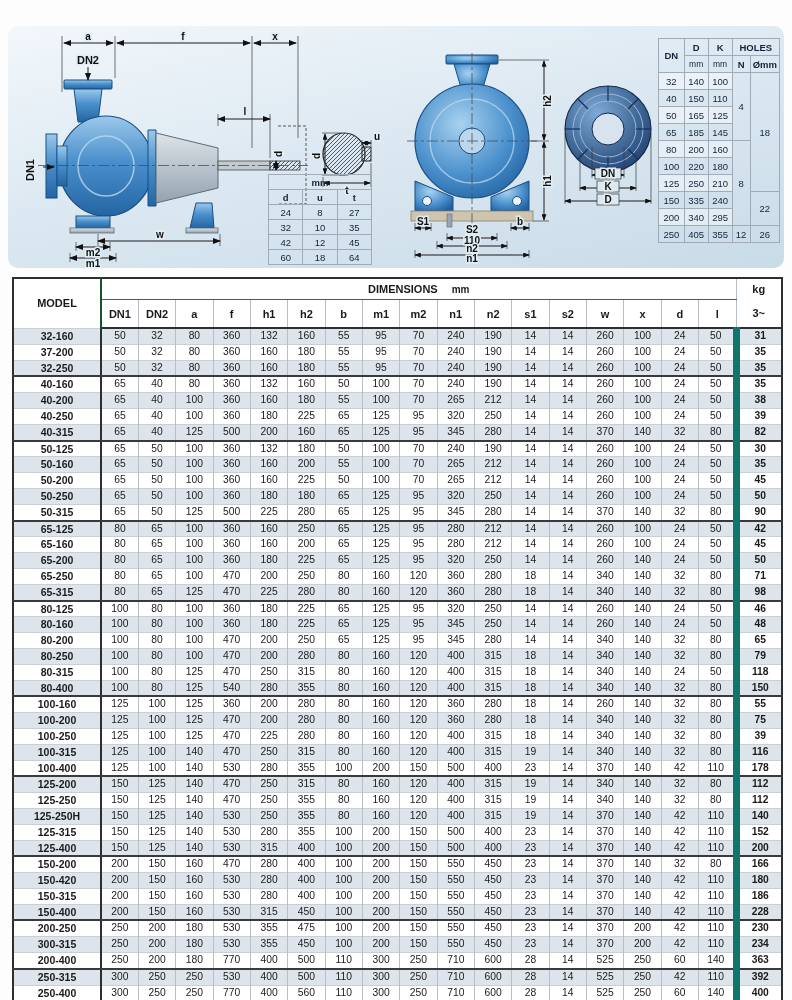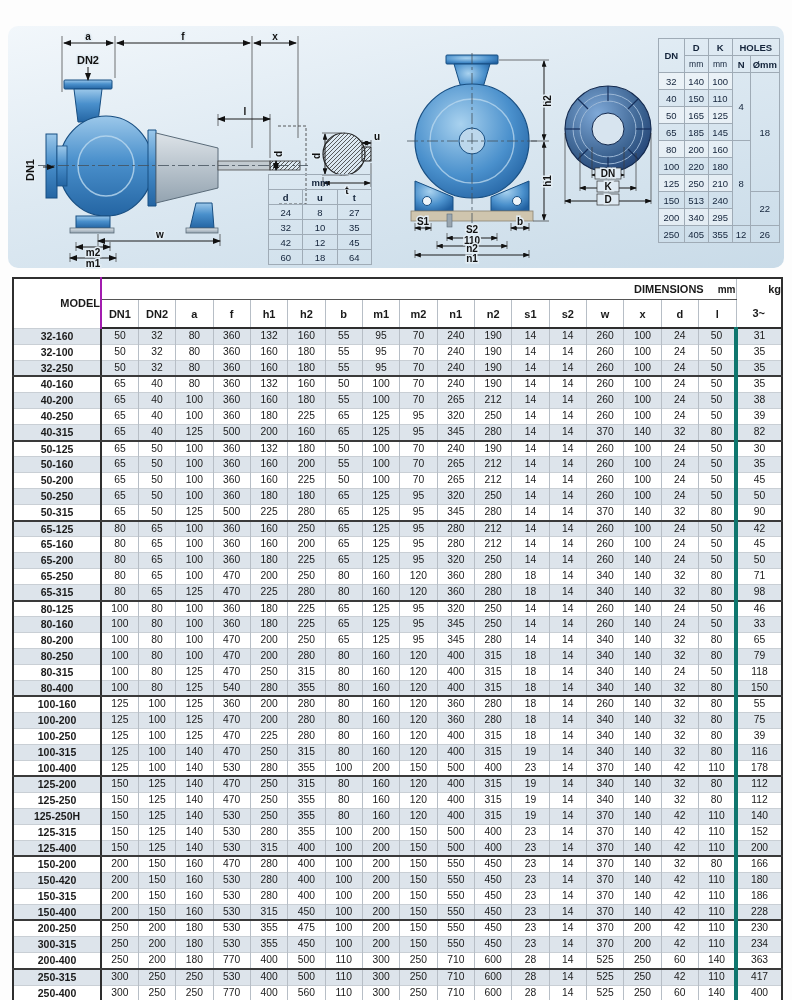--- a/index.html
+++ b/index.html
@@ -31,29 +31,29 @@
   .flange-table .c-o{width:24px;}
   .flange-table .unit{font-weight:normal;font-size:8.5px;}
 
   
   .main-table{position:absolute;left:12px;top:277px;width:771px;border-collapse:collapse;table-layout:fixed;background:#fff;border:2px solid #2e2e2e;}
   .main-table col.c-model{width:88px;}
   .main-table col.c-kg{width:46px;}
   .main-table th,.main-table td{border-left:1px solid #b7bec6;text-align:center;padding:0;}
   .main-table td{font-size:10.3px;height:14.8px;line-height:14.8px;border-top:1px solid #c9cfd5;}
   .main-table th{font-size:11px;font-weight:bold;}
-  .main-table .h1 th{height:20px;text-align:right;}
+  .main-table .h1 th{height:20px;}
   .main-table .h2 th{height:27px;border-bottom:2px solid #2e2e2e;}
-  .th-model{border-right:2px solid #a21caf;}
+  .th-model{border-right:2px solid #14532d;}
   .th-dims{border-bottom:1px solid #555;}
   .th-dims .unit{margin-left:14px;font-size:10px;}
   .th-kg{border-left:2px solid #2e2e2e;border-bottom:none;}
   .th-kgsub{border-left:2px solid #2e2e2e;border-top:none;}
   .main-table td.model{font-weight:bold;font-size:10.5px;border-right:2px solid #2e2e2e;margin-top:12px;}
-  .main-table td.kg{font-weight:normal;border-left:4px solid #0f766e;}
+  .main-table td.kg{font-weight:bold;border-left:7px solid #0f766e;}
   .main-table tr.stripe td{background:#dde4eb;}
   .main-table tr.gend td{border-bottom:2px solid #3a3a3a;}
 </style>
 </head>
 <body>
 
 <div class="panel">
 
   <svg style="left:12px;top:4px;" width="290" height="235" viewBox="0 0 290 235">
     <defs>
@@ -339,21 +339,21 @@
           <td>220</td>
           <td>180</td>
         </tr>
         <tr class="fstripe">
           <td>125</td>
           <td>250</td>
           <td>210</td>
         </tr>
         <tr>
           <td>150</td>
-          <td>513</td>
+          <td>335</td>
           <td>240</td>
           <td rowspan="2" style="background: transparent;">22</td>
         </tr>
         <tr class="fstripe">
           <td>200</td>
           <td>340</td>
           <td>295</td>
         </tr>
         <tr>
           <td>250</td>
@@ -433,21 +433,21 @@
         <td>190</td>
         <td>14</td>
         <td>14</td>
         <td>260</td>
         <td>100</td>
         <td>24</td>
         <td>50</td>
         <td class="kg">31</td>
       </tr>
       <tr>
-        <td class="model">32-100</td>
+        <td class="model">37-200</td>
         <td>50</td>
         <td>32</td>
         <td>80</td>
         <td>360</td>
         <td>160</td>
         <td>180</td>
         <td>55</td>
         <td>95</td>
         <td>70</td>
         <td>240</td>
@@ -808,21 +808,21 @@
         <td>125</td>
         <td>95</td>
         <td>345</td>
         <td>250</td>
         <td>14</td>
         <td>14</td>
         <td>260</td>
         <td>140</td>
         <td>24</td>
         <td>50</td>
-        <td class="kg">33</td>
+        <td class="kg">48</td>
       </tr>
       <tr>
         <td class="model">80-200</td>
         <td>100</td>
         <td>80</td>
         <td>100</td>
         <td>470</td>
         <td>200</td>
         <td>250</td>
         <td>65</td>
@@ -1270,21 +1270,21 @@
         <td>300</td>
         <td>250</td>
         <td>710</td>
         <td>600</td>
         <td>28</td>
         <td>14</td>
         <td>525</td>
         <td>250</td>
         <td>42</td>
         <td>110</td>
-        <td class="kg">417</td>
+        <td class="kg">392</td>
       </tr>
       <tr>
         <td class="model">250-400</td>
         <td>300</td>
         <td>250</td>
         <td>250</td>
         <td>770</td>
         <td>400</td>
         <td>560</td>
         <td>110</td>

